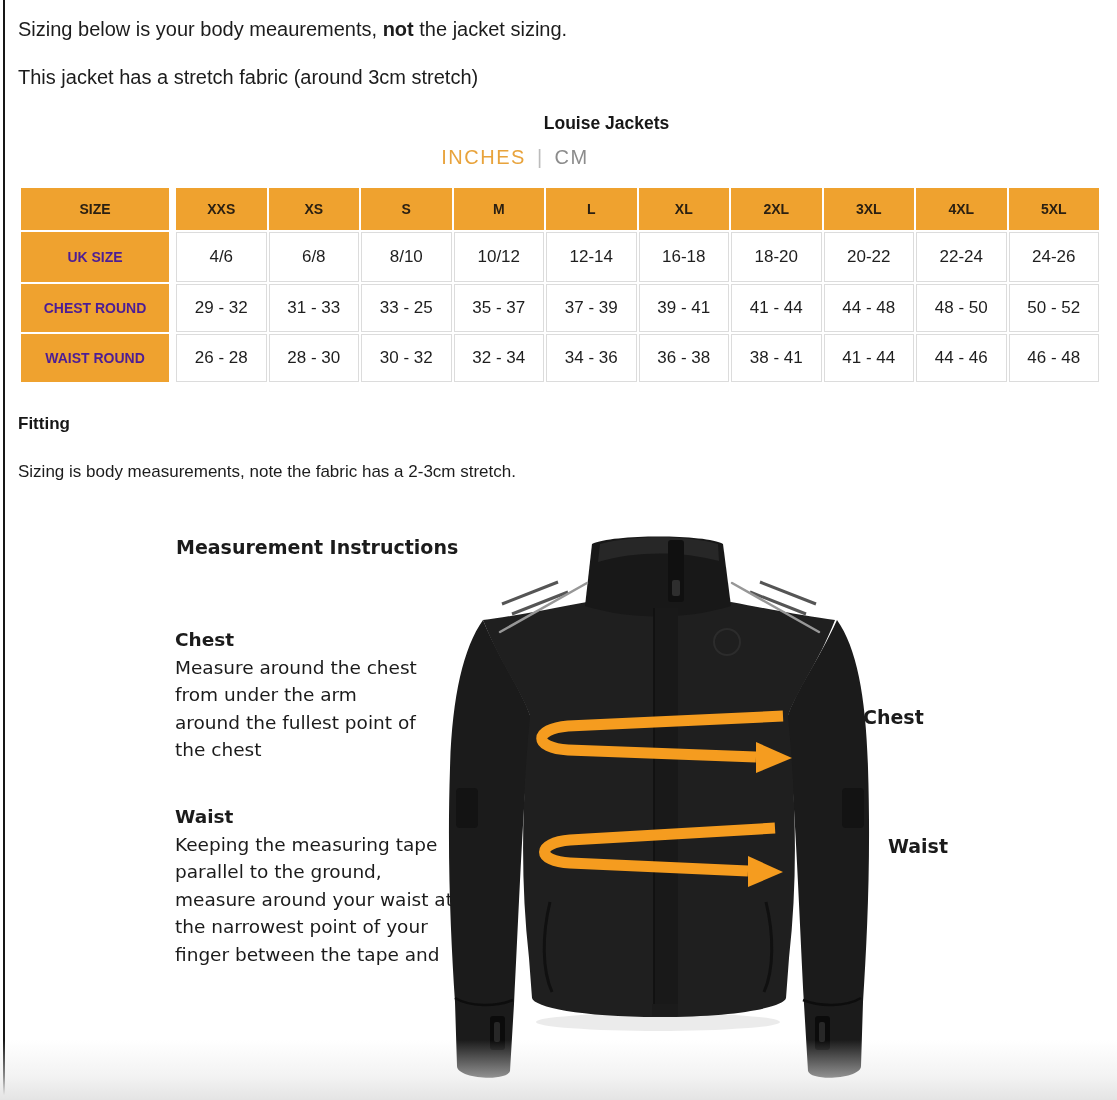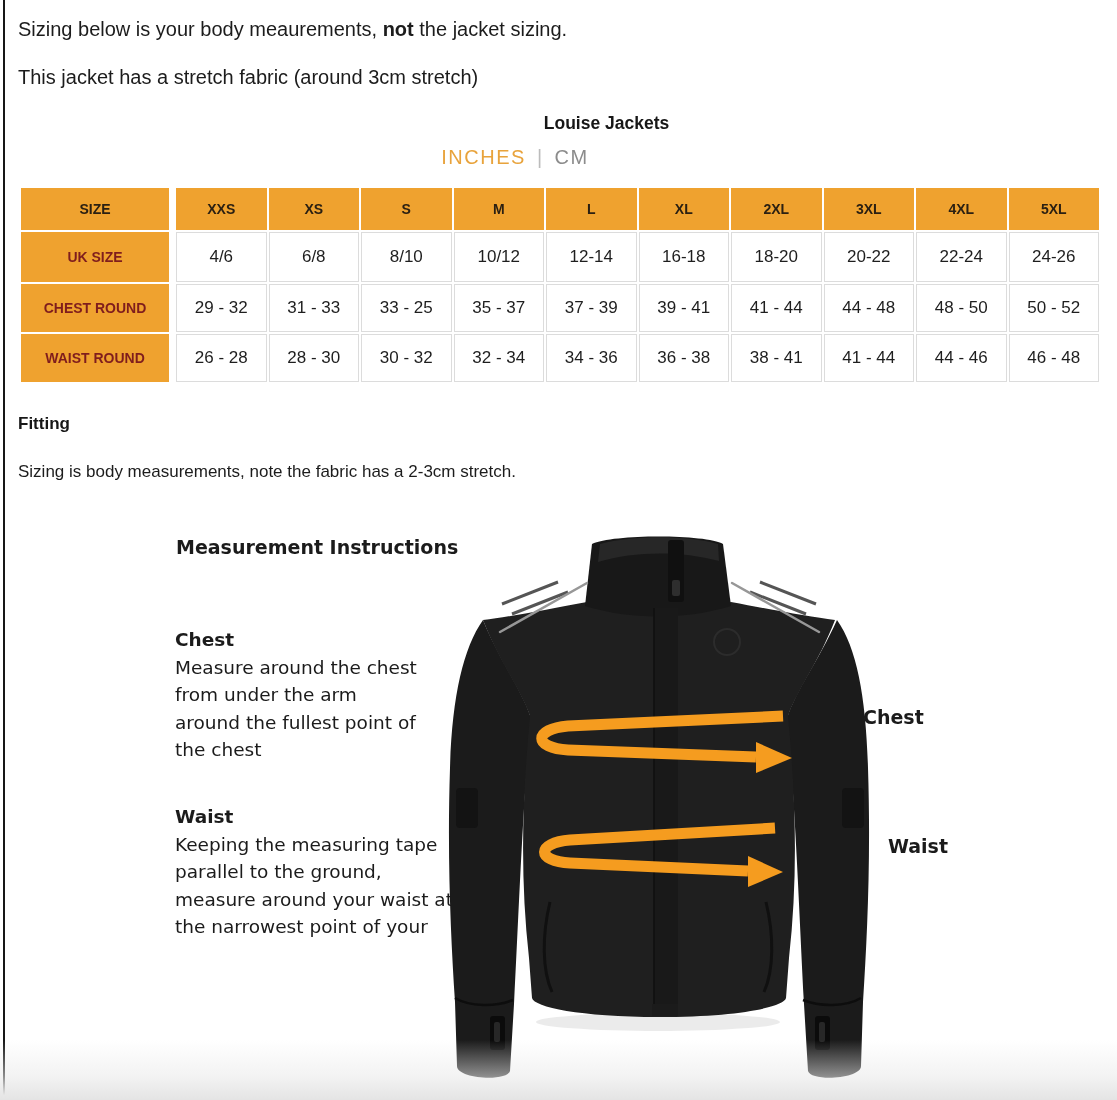--- a/index.html
+++ b/index.html
@@ -19,21 +19,21 @@
   .chart-title{position:absolute;left:0;top:113px;width:1117px;text-align:center;font-size:17.5px;font-weight:700;color:#171717;padding-left:48px;}
   .unit-toggle{position:absolute;left:0;top:146px;width:1030px;text-align:center;font-size:20px;letter-spacing:1.5px;}
   .unit-inches{color:#E8A33C;font-weight:500;cursor:pointer;}
   .unit-divider{color:#bcbcbc;margin:0 11px;font-weight:300;}
   .unit-cm{color:#8C8C8C;font-weight:500;cursor:pointer;}
 
   .table-wrap{position:absolute;left:19px;top:186px;width:1082px;}
   table.size-table{width:1082px;border-collapse:separate;border-spacing:2px;table-layout:fixed;}
   table.size-table td{text-align:center;vertical-align:middle;padding:0;}
   td.hdr{background:#EFA22F;border:1px solid #EFA22F;font-size:14px;font-weight:700;color:#2b2012;}
-  td.rowlabel{background:#EFA22F;border:1px solid #EFA22F;font-size:14px;font-weight:700;color:#7f1d1d;}
+  td.rowlabel{background:#EFA22F;border:1px solid #EFA22F;font-size:14px;font-weight:700;color:#4c1d95;}
   td.val{background:#ffffff;border:1px solid #dcdcdc;font-size:17px;color:#1e1e1e;}
   td.gapcol{background:transparent;border:none;padding:0;}
   tr.r-head td{height:40px;}
   tr.r-uk td{height:48px;}
   tr.r-chest td{height:46px;}
   tr.r-waist td{height:46px;}
 
   .fitting-heading{position:absolute;left:18px;top:414px;font-size:17px;font-weight:700;color:#171717;}
   .fitting-text{position:absolute;left:18px;top:462px;font-size:17px;color:#1c1c1c;white-space:nowrap;}
 
@@ -159,20 +159,21 @@
     <div class="fig-line">around the fullest point of</div>
     <div class="fig-line">the chest</div>
   </div>
 
   <div class="fig-block fig-waist fig-text">
     <div class="fig-h fig-line">Waist</div>
     <div class="fig-line">Keeping the measuring tape</div>
     <div class="fig-line">parallel to the ground,</div>
     <div class="fig-line">measure around your waist at</div>
     <div class="fig-line">the narrowest point of your</div>
+    <div class="fig-line">finger between the tape and</div>
   </div>
 
   <div class="fig-label fig-label-chest fig-text">Chest</div>
   <div class="fig-label fig-label-waist fig-text">Waist</div>
 
   <svg class="jacket-svg" viewBox="0 0 460 560" aria-hidden="true">
 
     <ellipse cx="228" cy="492" rx="122" ry="9" fill="#000000" opacity="0.08"></ellipse>
 
     <path d="M53,90 C33,118 22,168 20,238 C17,330 21,410 25,472 L27,536 C27,549 77,552 80,541 L84,474 C89,378 93,268 101,188 C92,160 70,132 53,90 Z" fill="#1b1b1b"></path>

